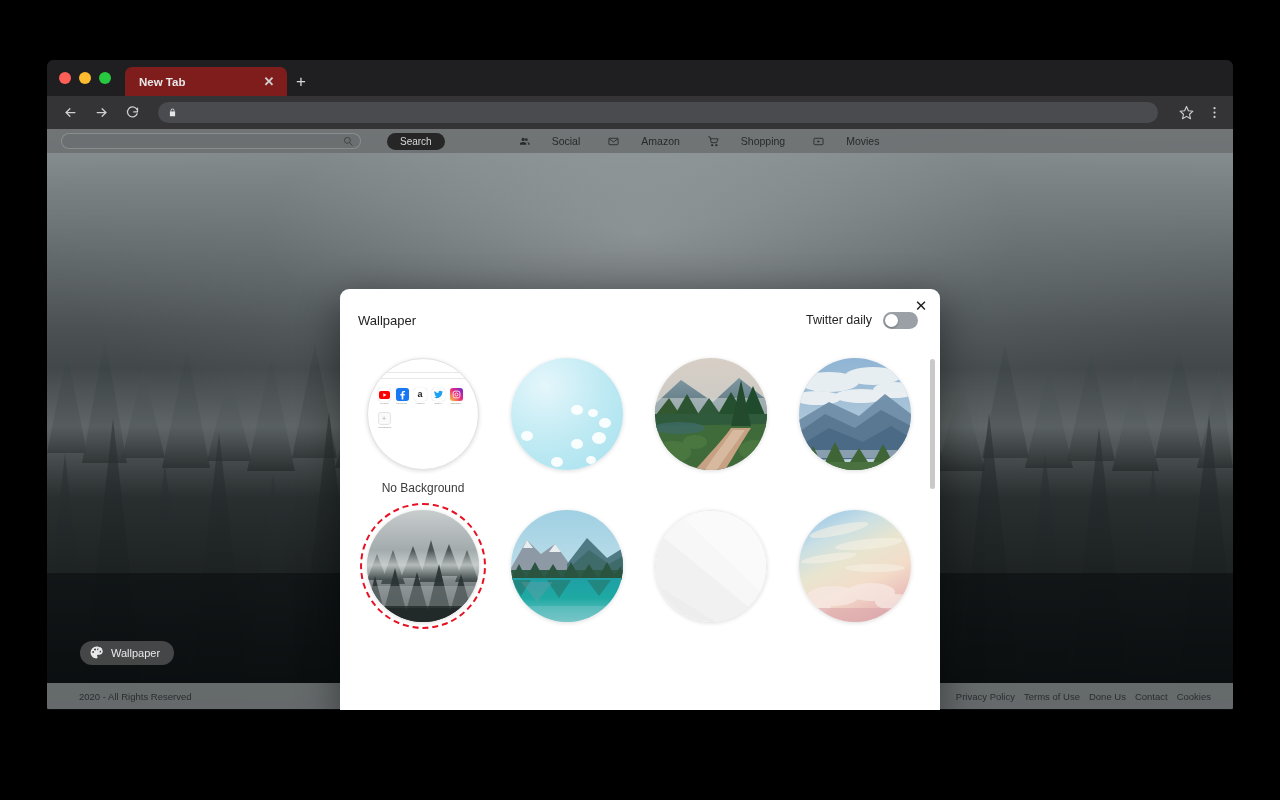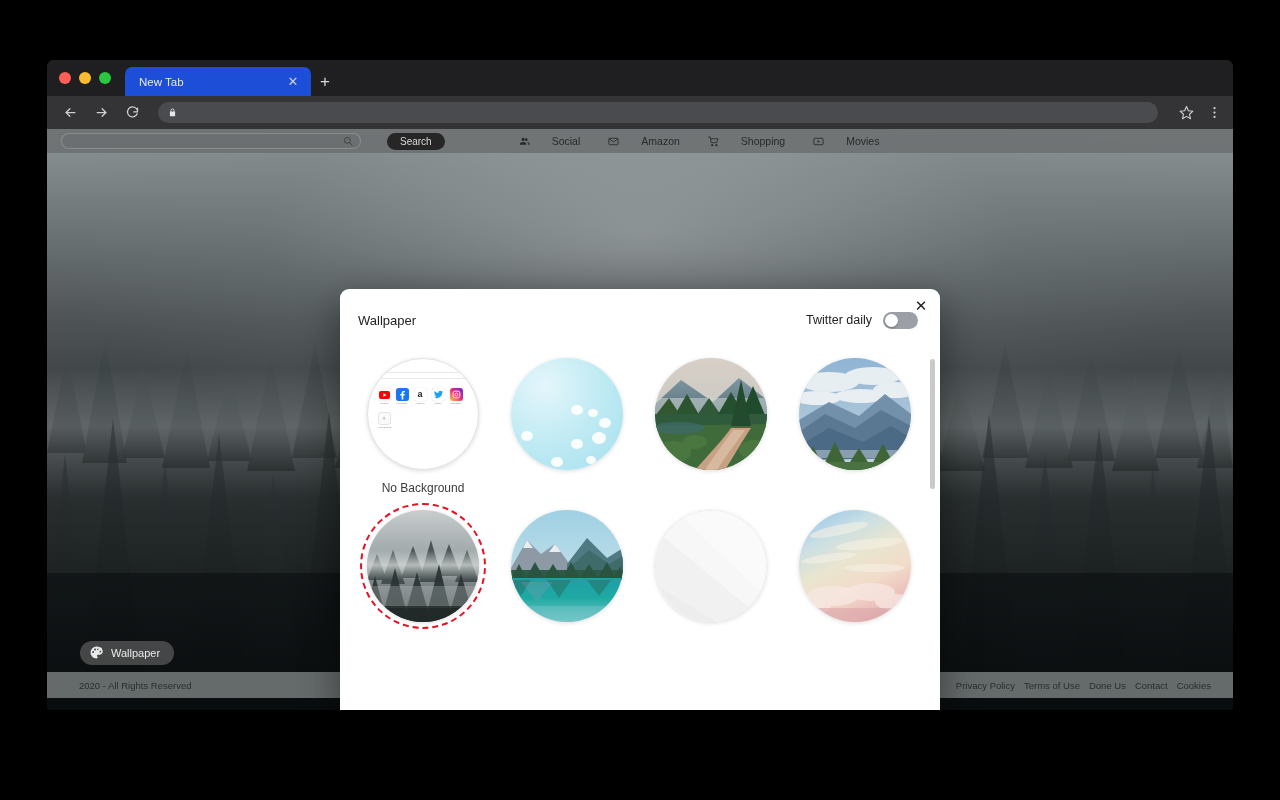--- a/index.html
+++ b/index.html
@@ -32,26 +32,27 @@
     padding-left: 12px;
     position: relative;
   }
   .traffic { display: flex; align-items: center; gap: 8px; height: 36px; padding-right: 14px; }
   .dot { width: 12px; height: 12px; border-radius: 50%; }
   .dot.red { background: #ff5f57; }
   .dot.yellow { background: #febc2e; }
   .dot.green { background: #28c840; }
 
   .tab {
-    width: 186px; height: 29px;
-    background: #1d4ed8;
+    width: 162px; height: 29px;
+    background: #7f1d1d;
     border-radius: 7px 7px 0 0;
     display: flex; align-items: center;
     padding: 0 10px 0 14px;
     position: relative;
+    font-weight: bold;
   }
   .tab-title {
     color: #e8e8e8; font-size: 11.5px;
     flex: 1; white-space: nowrap; overflow: hidden; text-overflow: ellipsis;
   }
   .tab-close {
     color: #cfcfcf; font-size: 13px; line-height: 1;
     width: 16px; height: 16px; display: flex; align-items: center; justify-content: center;
     cursor: pointer;
   }
@@ -156,21 +157,21 @@
     padding: 0 14px 0 9px;
     color: #e9e9e9;
     font-size: 11px;
     cursor: pointer;
     z-index: 4;
   }
 
   
   .page-footer {
     position: absolute;
-    left: 0; right: 0; bottom: 12px;
+    left: 0; right: 0; bottom: 1px;
     height: 26px;
     background: rgba(118,122,123,.85);
     display: flex; align-items: center; justify-content: space-between;
     padding: 0 22px 0 32px;
     font-size: 9.5px;
     color: #2a2d2e;
     z-index: 4;
   }
   .footer-links { display: flex; gap: 9px; }
   .footer-links span { cursor: pointer; }

